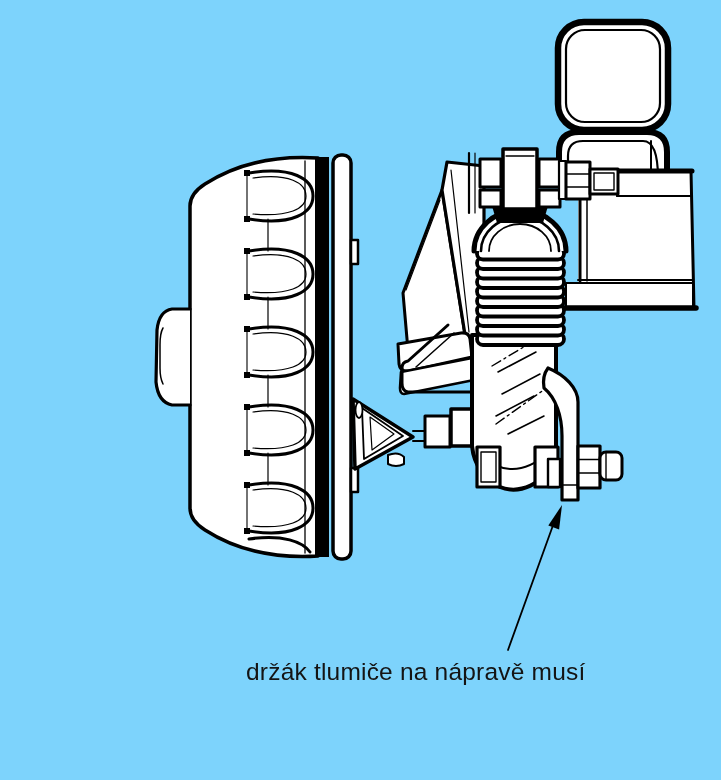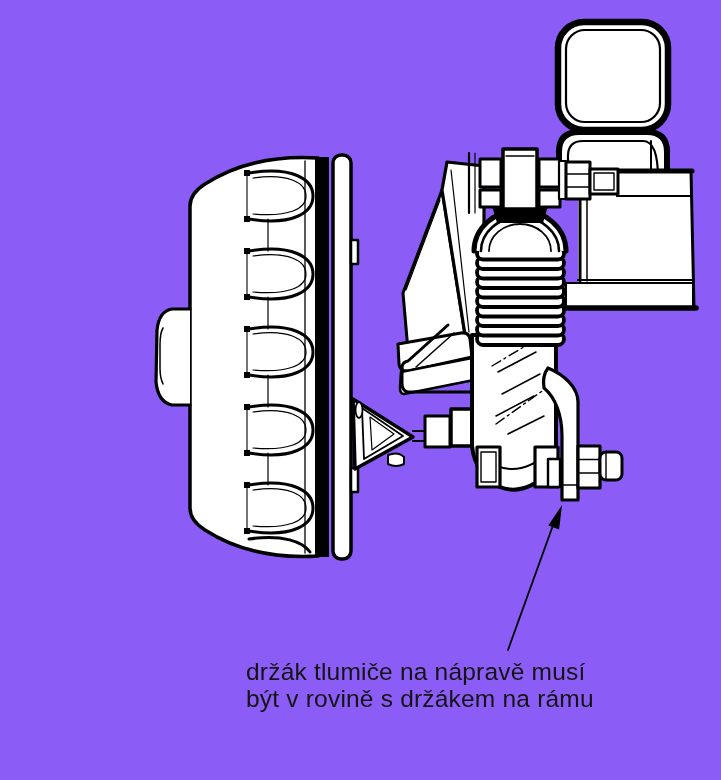--- a/index.html
+++ b/index.html
@@ -1,19 +1,19 @@
 <!DOCTYPE html>
 <html><head>
 <meta charset="utf-8">
 <style>
   html,body{margin:0;padding:0;background:#ffffff;}
   .stage{
     position:relative;
     width:721px;height:780px;
-    background:#8b5cf6;
+    background:#7dd3fc;
     overflow:hidden;
     font-family:"Liberation Sans", sans-serif;
   }
   .drawing-svg{position:absolute;left:0;top:0;}
   .annotation{
     position:absolute;
     left:246px;top:659px;
     font-size:24.5px;
     line-height:26.5px;
     letter-spacing:0.2px;
@@ -210,16 +210,15 @@
       <g>
         <line x1="508" y1="650" x2="556" y2="517" stroke-width="1.8"></line>
         <polygon points="562,505 559.1,529.5 548.3,525.5" fill="#000" stroke="none"></polygon>
       </g>
 
     </g>
   </svg>
 
   <div class="annotation">
     <div>držák tlumiče na nápravě musí</div>
-    <div>být v rovině s držákem na rámu</div>
   </div>
 
 </div>
 
 </body></html>

